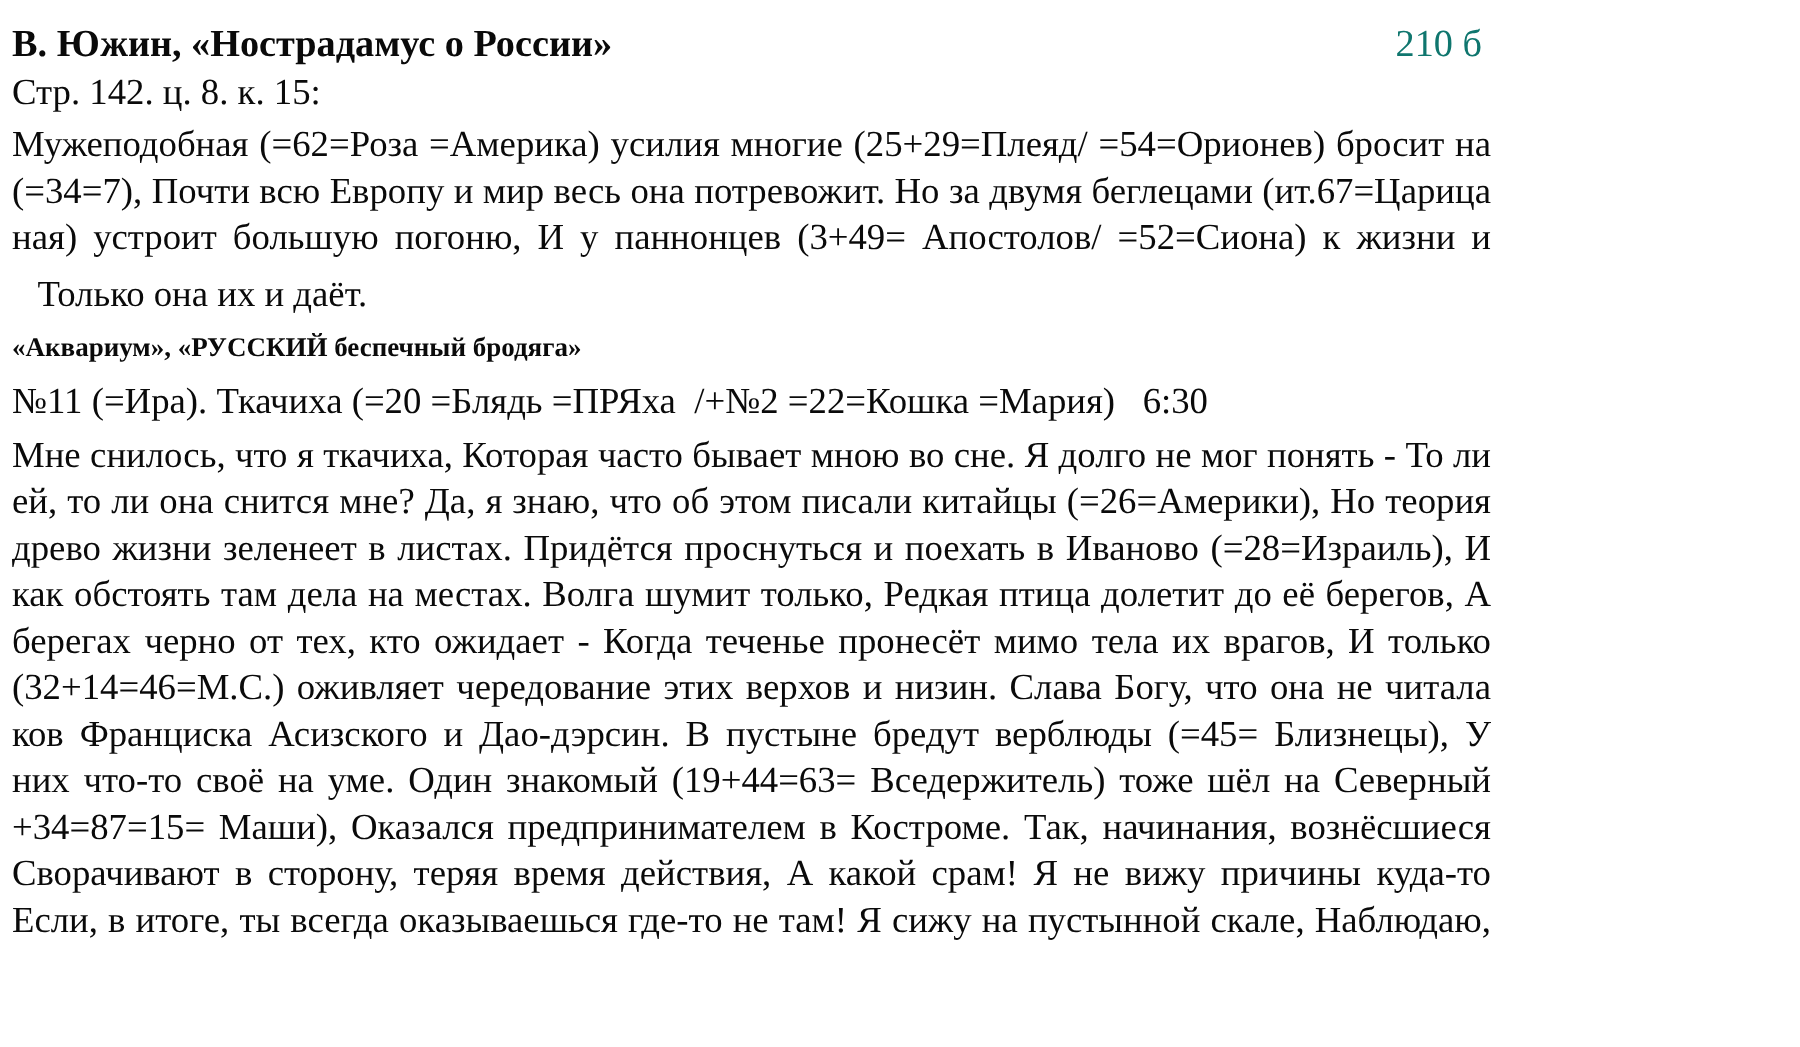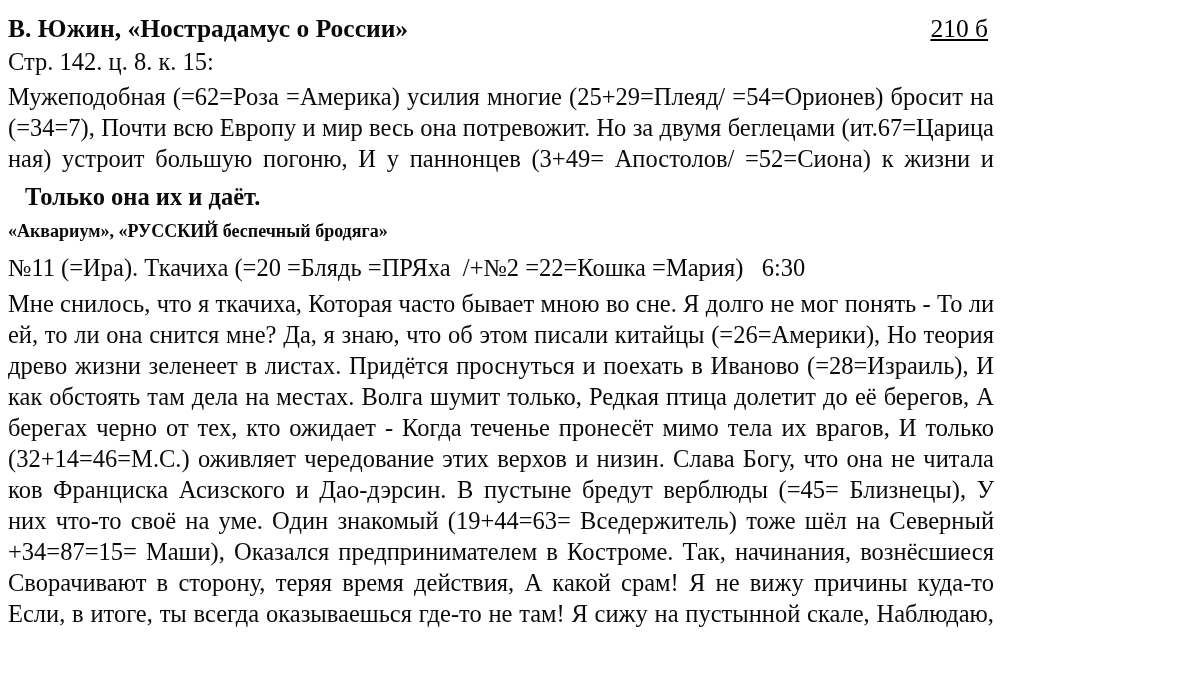--- a/index.html
+++ b/index.html
@@ -27,40 +27,39 @@
     height: 31px;
     line-height: 31px;
   }
   .book-title {
     font-weight: bold;
     font-size: 25.5px;
     white-space: nowrap;
   }
   .page-number {
     font-size: 25.5px;
-    color: #000000;
+    color: #0f766e;
     white-space: nowrap;
     padding-right: 6px;
-    text-decoration: underline;
   }
   .line {
     font-size: 24.5px;
     line-height: 31px;
     height: 31px;
     overflow: hidden;
     white-space: nowrap;
   }
   .just {
     white-space: normal;
     text-align: justify;
     text-align-last: justify;
   }
   .citation-ref { margin-top: 2px; }
   .para1 { margin-top: 4px; }
-  .indent-line { margin-top: 7px; padding-left: 17px; font-weight: bold; }
+  .indent-line { margin-top: 7px; padding-left: 17px; }
   .album-heading {
     margin-top: 4px;
     font-weight: bold;
     font-size: 18px;
     line-height: 31px;
     height: 31px;
     white-space: nowrap;
     overflow: hidden;
   }
   .track-line { margin-top: 5px; white-space: pre; }

